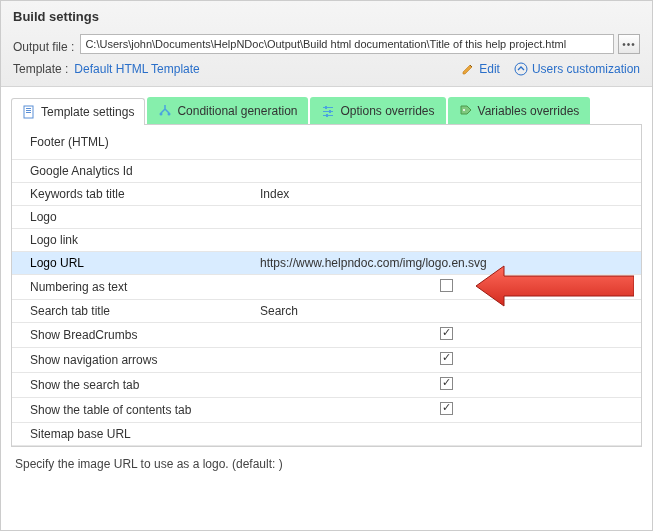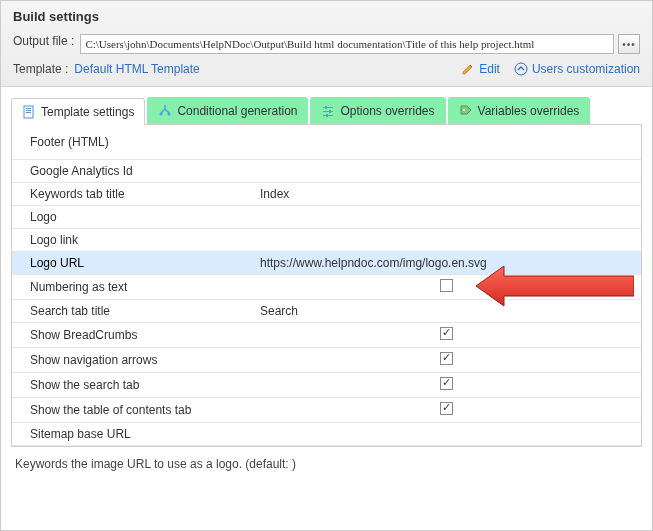--- a/index.html
+++ b/index.html
@@ -1,22 +1,22 @@
 <!DOCTYPE html>
 <html><head>
 <meta charset="utf-8">
 <style>
 * { box-sizing: border-box; margin: 0; padding: 0; }
 body { font-family: "Segoe UI", Tahoma, sans-serif; font-size: 12px; color: #333; background: #fff; }
 .window { width: 653px; height: 531px; border: 1px solid #ccc; background: #fff; }
 .header { background: linear-gradient(#f5f5f5, #ececec); border-bottom: 1px solid #d5d5d5; padding: 8px 12px 10px 12px; }
 .title { font-weight: bold; font-size: 13px; color: #333; margin-bottom: 10px; }
-.row { display: flex; align-items: flex-start; margin-bottom: 8px; }
+.row { display: flex; align-items: flex-end; margin-bottom: 8px; }
 .label { color: #444; margin-right: 6px; white-space: nowrap; }
-.output-input { flex: 1; height: 20px; border: 1px solid #b8b8b8; background: #fff; padding: 2px 4px; font-size: 11px; color: #333; font-family: Liberation Serif, serif; }
+.output-input { flex: 1; height: 20px; border: 1px solid #b8b8b8; background: #fff; padding: 2px 4px; font-size: 11px; color: #333; font-family: Liberation Sans, sans-serif; }
 .browse-btn { width: 22px; height: 20px; border: 1px solid #b0b0b0; background: linear-gradient(#fefefe,#e8e8e8); margin-left: 4px; display: flex; align-items: center; justify-content: center; cursor: pointer; font-size: 10px; letter-spacing: 1px; color: #555; }
 .link { color: #2a6fc9; cursor: pointer; }
 .right-links { margin-left: auto; display: flex; align-items: center; gap: 14px; }
 .icon { display: inline-flex; align-items: center; justify-content: center; width: 14px; height: 14px; margin-right: 4px; }
 .tabs { display: flex; border-bottom: 1px solid #cfcfcf; margin: 10px 10px 0 10px; }
 .tab { display: flex; align-items: center; padding: 6px 10px; border: 1px solid transparent; border-bottom: none; cursor: pointer; color: #333; background: #86efac; margin-right: 2px; border-radius: 3px 3px 0 0; }
 .tab.active { background: #fff; border-color: #cfcfcf; position: relative; top: 1px; }
 .tab .icon { margin-right: 5px; }
 .grid-wrap { margin: 0 10px; border: 1px solid #cfcfcf; border-top: none; }
 .grid { width: 100%; border-collapse: collapse; }
@@ -170,21 +170,21 @@
               <td class="chk-wrap"><span class="chk checked"></span></td>
             </tr>
         <tr>
               <td class="lcol">Sitemap base URL</td>
               <td></td>
             </tr>
       </tbody>
         </table>
     </div>
 
-    <div class="footer-help">Keywords the image URL to use as a logo. (default: )</div>
+    <div class="footer-help">Specify the image URL to use as a logo. (default: )</div>
 
     <div class="arrow" style="left:473px; top:167px;">
       <svg width="160" height="44" viewBox="0 0 160 44">
         <defs>
             <linearGradient id="g" x1="0" y1="0" x2="0" y2="1">
               <stop offset="0" stop-color="#ff6a5a"></stop>
               <stop offset="1" stop-color="#d32a1e"></stop>
             </linearGradient>
           </defs>
         <path d="M160 12 L30 12 L30 2 L2 22 L30 42 L30 32 L160 32 Z" fill="url(#g)" stroke="#9c1b12" stroke-width="1"></path>

